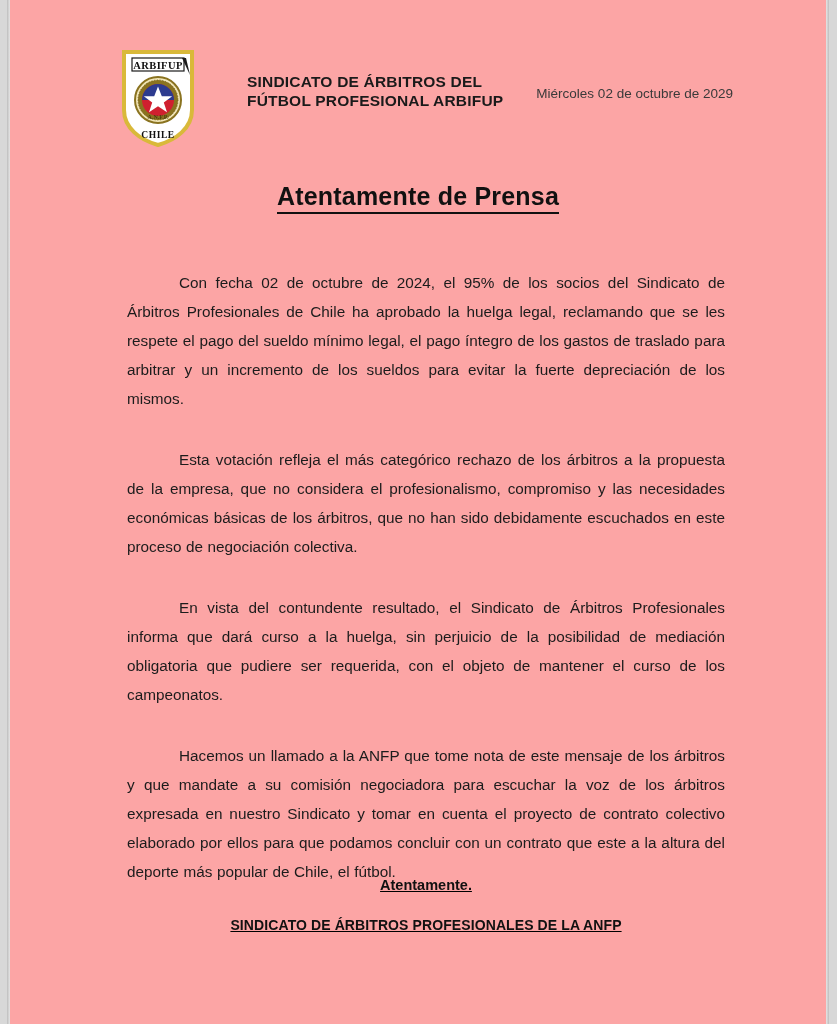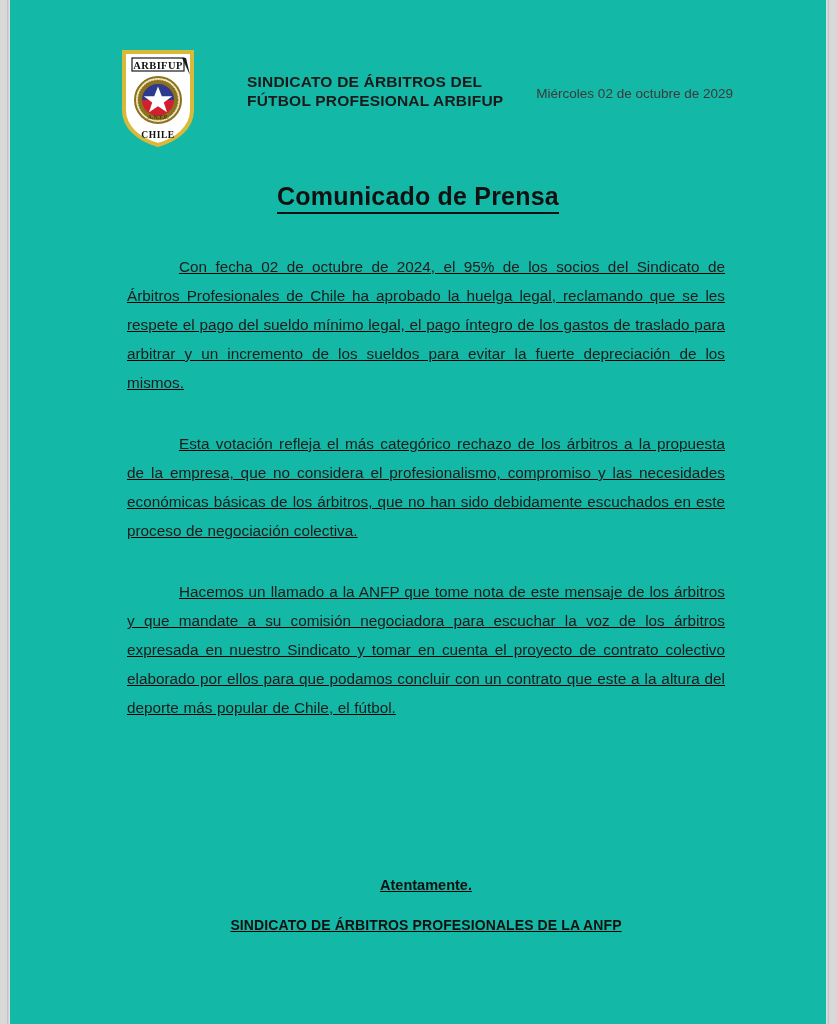--- a/index.html
+++ b/index.html
@@ -11,21 +11,21 @@
     width: 837px;
     height: 1024px;
     overflow: hidden;
     font-family: "Liberation Sans", sans-serif;
   }
 
   .page {
     position: relative;
     width: 837px;
     height: 1024px;
-    background: #14b8a6;
+    background: #fca5a5;
     box-sizing: border-box;
     border-left: 7px solid #d8d8d8;
     border-right: 8px solid #d8d8d8;
     overflow: hidden;
   }
   .page::before {
     content: "";
     position: absolute;
     left: 0; top: 0; bottom: 0;
     width: 3px;
@@ -109,23 +109,22 @@
   }
   .title span {
     border-bottom: 2px solid #111111;
     padding-bottom: 2px;
   }
 
   
   .body-block {
     position: absolute;
     left: 120px;
-    top: 252px;
+    top: 268px;
     width: 598px;
-    text-decoration: underline;
   }
   .para {
     margin: 0 0 32px 0;
     text-align: justify;
     text-indent: 52px;
     font-family: "Liberation Sans", sans-serif;
     font-size: 15.3px;
     line-height: 29px;
     color: #1c1c1c;
     word-spacing: 0.3px;
@@ -196,26 +195,27 @@
           <div>SINDICATO DE ÁRBITROS DEL</div>
           <div>FÚTBOL PROFESIONAL ARBIFUP</div>
         </div>
 
       </div>
 
       <div class="doc-date">Miércoles 02 de octubre de 2029</div>
     </div>
 
     <div class="title">
-      <span>Comunicado de Prensa</span>
+      <span>Atentamente de Prensa</span>
     </div>
 
     <div class="body-block">
       <p class="para">Con fecha 02 de octubre de 2024, el 95% de los socios del Sindicato de Árbitros Profesionales de Chile ha aprobado la huelga legal, reclamando que se les respete el pago del sueldo mínimo legal, el pago íntegro de los gastos de traslado para arbitrar y un incremento de los sueldos para evitar la fuerte depreciación de los mismos.</p>
       <p class="para">Esta votación refleja el más categórico rechazo de los árbitros a la propuesta de la empresa, que no considera el profesionalismo, compromiso y las necesidades económicas básicas de los árbitros, que no han sido debidamente escuchados en este proceso de negociación colectiva.</p>
+      <p class="para">En vista del contundente resultado, el Sindicato de Árbitros Profesionales informa que dará curso a la huelga, sin perjuicio de la posibilidad de mediación obligatoria que pudiere ser requerida, con el objeto de mantener el curso de los campeonatos.</p>
       <p class="para">Hacemos un llamado a la ANFP que tome nota de este mensaje de los árbitros y que mandate a su comisión negociadora para escuchar la voz de los árbitros expresada en nuestro Sindicato y tomar en cuenta el proyecto de contrato colectivo elaborado por ellos para que podamos concluir con un contrato que este a la altura del deporte más popular de Chile, el fútbol.</p>
     </div>
 
     <div class="signature">
       <div class="sig-line sig-closing">Atentamente.</div>
       <div class="sig-line sig-org">SINDICATO DE ÁRBITROS PROFESIONALES DE LA ANFP</div>
     </div>
 
   </div>
 </div>

